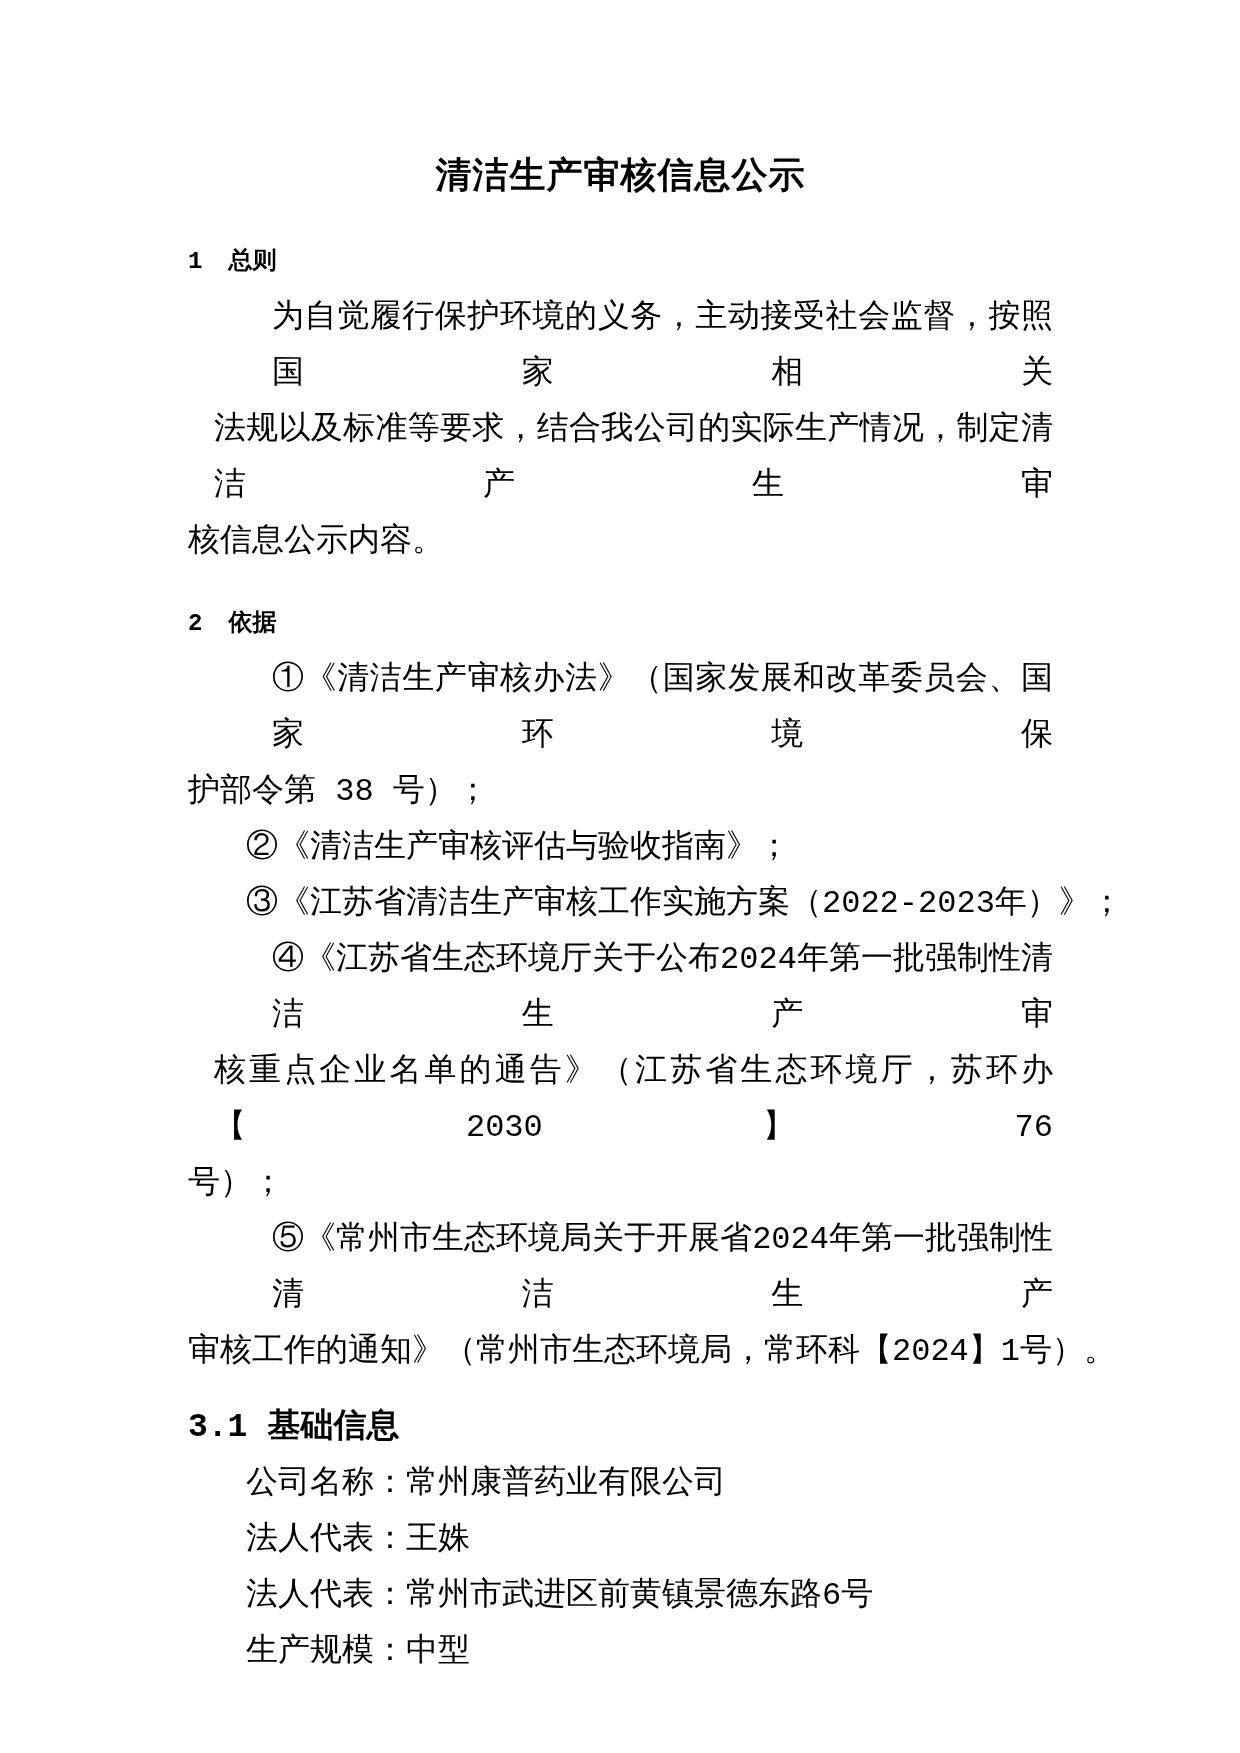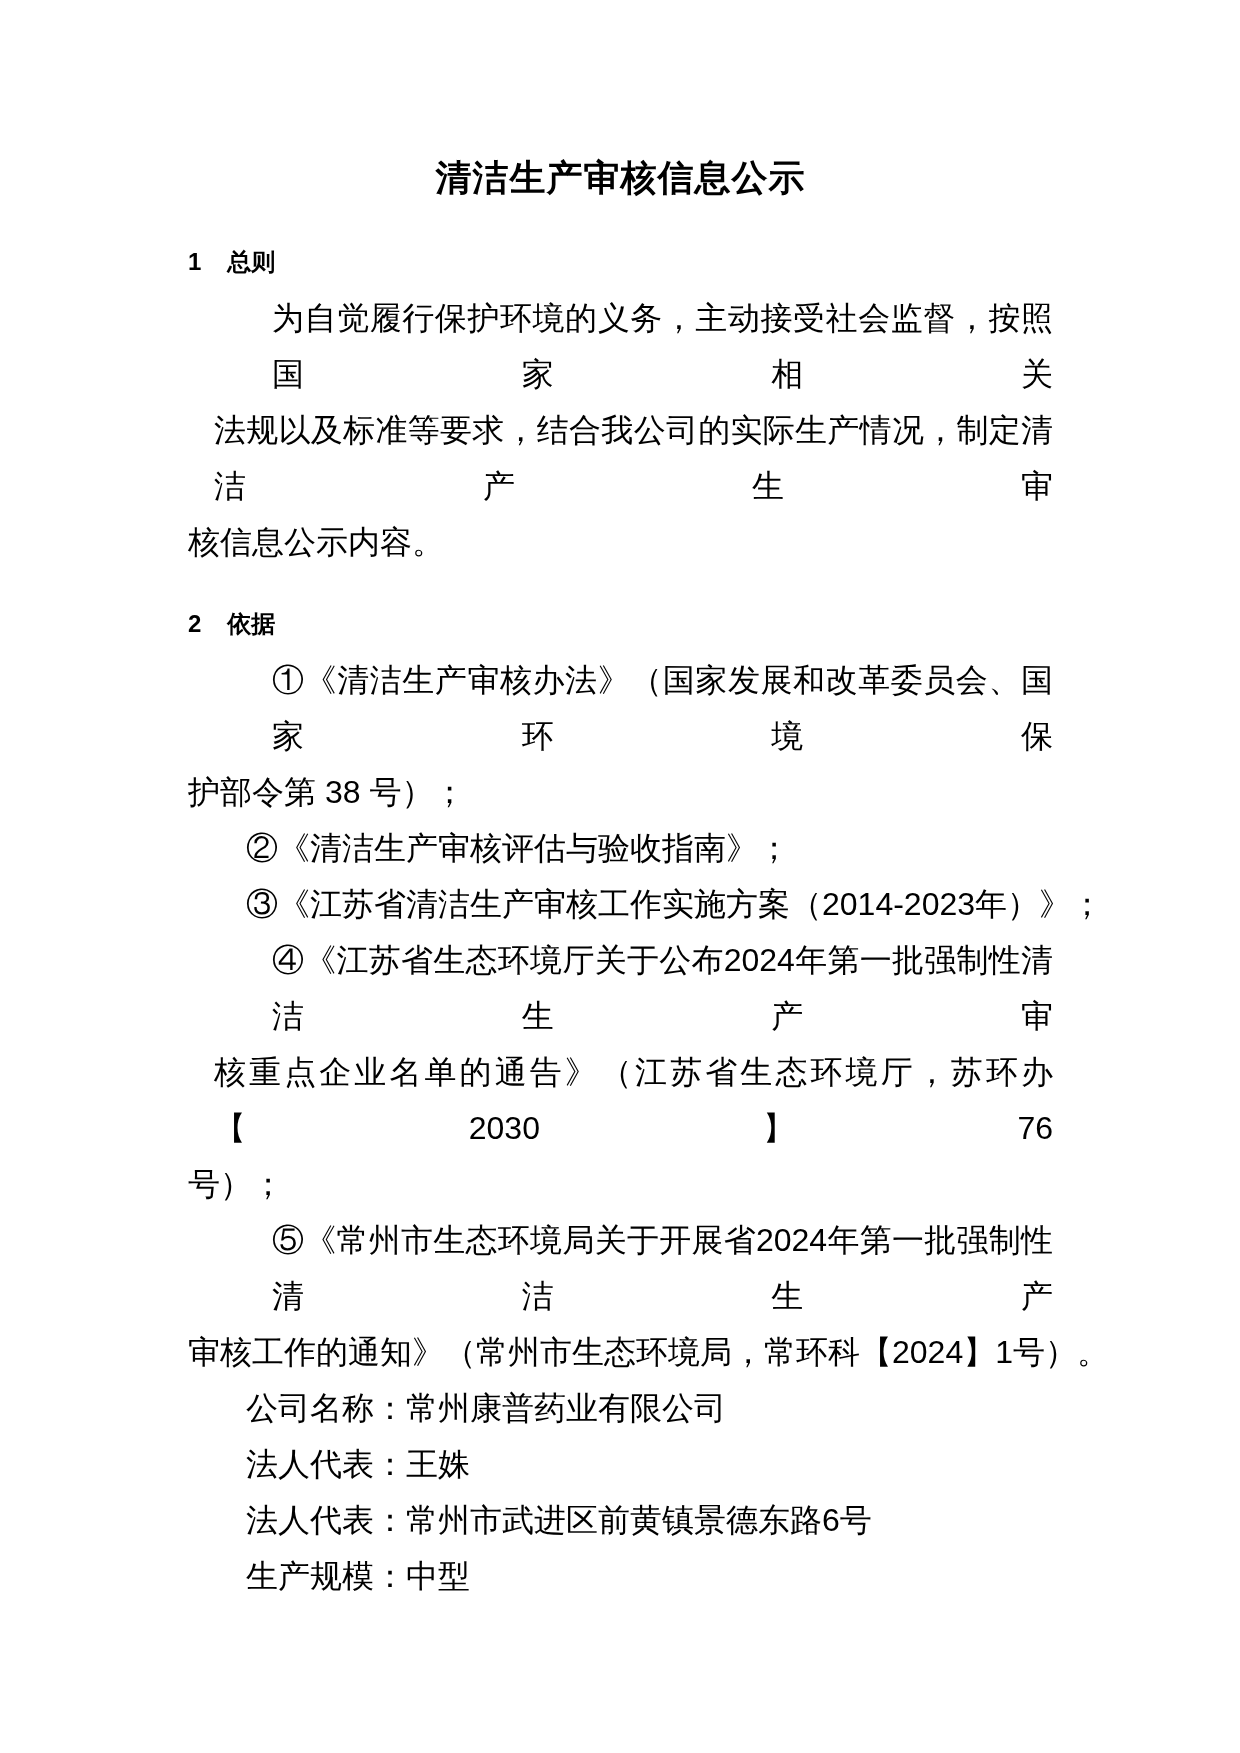--- a/index.html
+++ b/index.html
@@ -5,21 +5,21 @@
   html, body { margin: 0; padding: 0; background: #ffffff; }
   .page {
     position: relative;
     width: 1240px;
     height: 1753px;
     margin: 0 auto;
     background: #ffffff;
     color: #000000;
     box-sizing: border-box;
     padding: 148px 187px 0 188px;
-    font-family: Liberation Sans, sans-serif;
+    font-family: Liberation Mono, monospace;
     overflow: hidden;
   }
   .doc-title {
     font-size: 36px;
     font-weight: bold;
     text-align: center;
     line-height: 60px;
     letter-spacing: 1px;
   }
   .h-major {
@@ -66,30 +66,33 @@
 
   <div class="h-major">
     <span class="h-num">2</span><span>依据</span>
   </div>
 
   <div class="line indent justify">①《清洁生产审核办法》（国家发展和改革委员会、国家环境保</div>
   <div class="line">护部令第 38 号）；</div>
 
   <div class="line indent">②《清洁生产审核评估与验收指南》；</div>
 
-  <div class="line indent">③《江苏省清洁生产审核工作实施方案（2014-2023年）》；</div>
+  <div class="line indent">③《江苏省清洁生产审核工作实施方案（2022-2023年）》；</div>
 
   <div class="line indent justify">④《江苏省生态环境厅关于公布2024年第一批强制性清洁生产审</div>
   <div class="line justify">核重点企业名单的通告》（江苏省生态环境厅，苏环办【2030】76</div>
   <div class="line">号）；</div>
 
   <div class="line indent justify">⑤《常州市生态环境局关于开展省2024年第一批强制性清洁生产</div>
   <div class="line">审核工作的通知》（常州市生态环境局，常环科【2024】1号）。</div>
 
 
+  <div class="h-minor">
+    <span class="h-num-minor">3.1</span><span>基础信息</span>
+  </div>
 
   <div class="line indent">
     <span>公司名称</span><span>：</span><span>常州康普药业有限公司</span>
   </div>
 
   <div class="line indent">
     <span>法人代表</span><span>：</span><span>王姝</span>
   </div>
 
   <div class="line indent">

